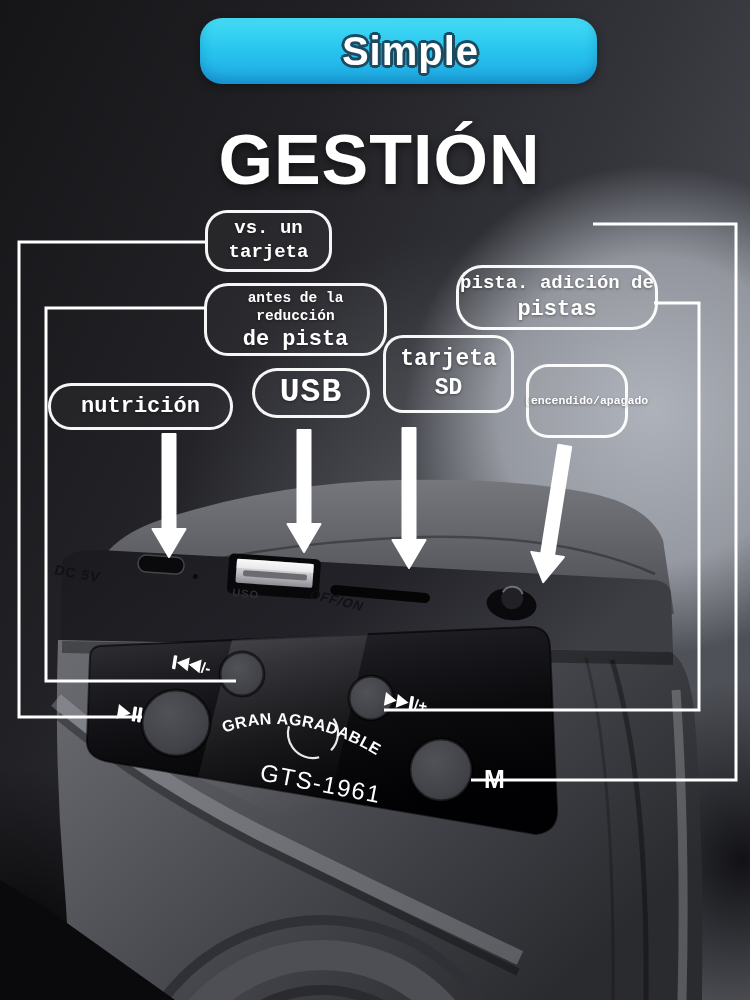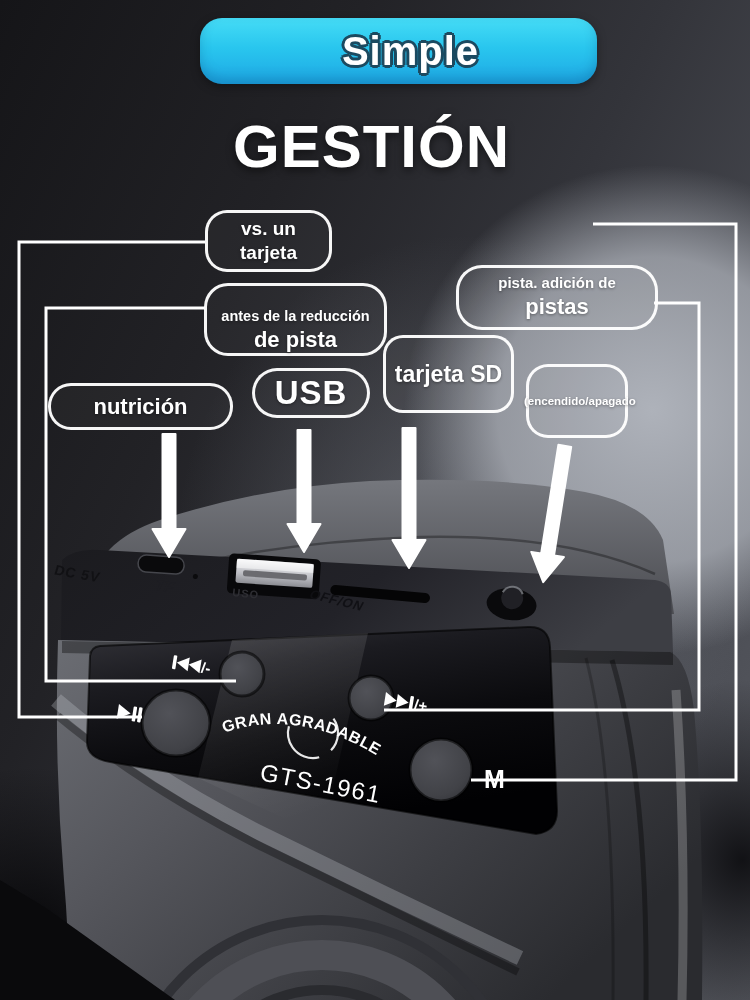--- a/index.html
+++ b/index.html
@@ -19,47 +19,47 @@
     background:linear-gradient(180deg,#45dcf6 0%,#29c6ee 45%,#1ea8e5 100%);
     box-shadow:0 3px 10px rgba(0,0,0,0.35), inset 0 -6px 12px rgba(0,60,110,0.25);
     display:flex;align-items:center;justify-content:center;padding-left:24px;
   }
   .banner span{
     color:#fff;font-size:40px;font-weight:bold;letter-spacing:1px;
     text-shadow:-2px -2px 0 #1c4a60,2px -2px 0 #1c4a60,-2px 2px 0 #1c4a60,2px 2px 0 #1c4a60,
                 0 -3px 0 #1c4a60,0 3px 0 #1c4a60,-3px 0 0 #1c4a60,3px 0 0 #1c4a60;
   }
   .title{
-    position:absolute;left:0;top:108px;width:735px;margin:4px;text-align:center;
-    color:#fff;font-size:60px;font-weight:bold;letter-spacing:1px;
+    position:absolute;left:0;top:108px;width:735px;margin:12px;text-align:center;
+    color:#fff;font-size:70px;font-weight:bold;letter-spacing:1px;
     text-shadow:0 3px 8px rgba(0,0,0,0.55);
   }
   .callout{
     position:absolute;box-sizing:border-box;
     border:3px solid rgba(255,255,255,0.96);
     background:rgba(255,255,255,0.03);
     color:#fff;display:flex;flex-direction:column;align-items:center;justify-content:center;
     text-align:center;line-height:1.25;font-weight:bold;
     text-shadow:0 1px 3px rgba(0,0,0,0.4);
   }
   .co-vs{left:205px;top:210px;width:127px;height:62px;border-radius:22px;font-size:19px;}
   .co-modos{left:362px;top:193px;width:231px;height:59px;border-radius:26px;font-size:20px;}
   .co-antes{left:204px;top:283px;width:183px;height:73px;border-radius:24px;justify-content:flex-end;}
   .co-antes .l1{font-size:14.5px;} .co-antes .l2{font-size:22px;}
   .co-pista{left:456px;top:265px;width:202px;height:65px;border-radius:26px;}
-  .co-pista .l1{font-size:15px;} .co-pista .l2{font-size:22px;}
+  .co-pista .l1{font-size:19px;} .co-pista .l2{font-size:22px;}
   .co-nutricion{left:48px;top:383px;width:185px;height:47px;border-radius:23px;font-size:22px;}
   .co-usb{left:252px;top:368px;width:118px;height:50px;border-radius:25px;font-size:33px;font-weight:800;letter-spacing:1px;}
   .co-tarjeta{left:383px;top:335px;width:131px;height:78px;border-radius:20px;font-size:23px;justify-content:center;}
   .co-onoff{left:526px;top:364px;width:102px;height:74px;border-radius:22px;font-size:11.5px;
             align-items:flex-start;justify-content:center;}
   .co-onoff span{white-space:nowrap;margin-left:-5px;}
   svg{position:absolute;left:0;top:0;font-family:"Liberation Sans",sans-serif;}
   .overlay{z-index:1;}
-  .boxes{z-index:2;}
+  .boxes{z-index:2;font-family:Liberation Mono, monospace;}
   .banner,.title{z-index:3;}
 </style>
 </head>
 <body>
 
 <div class="stage">
 
   <svg class="overlay" width="750" height="1000" viewBox="0 0 750 1000">
     <defs>
       <linearGradient id="gTop" x1="0" y1="0" x2="0" y2="1">

